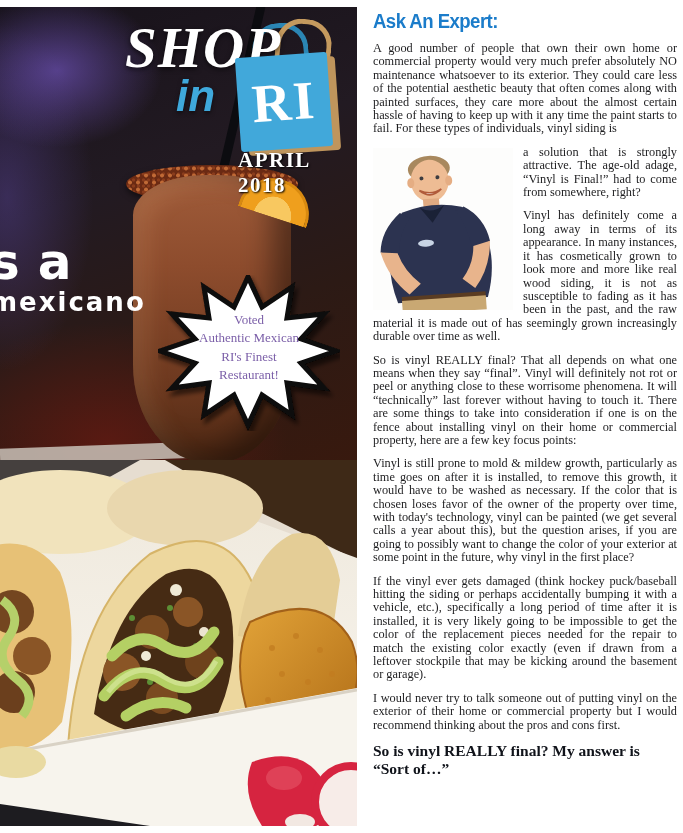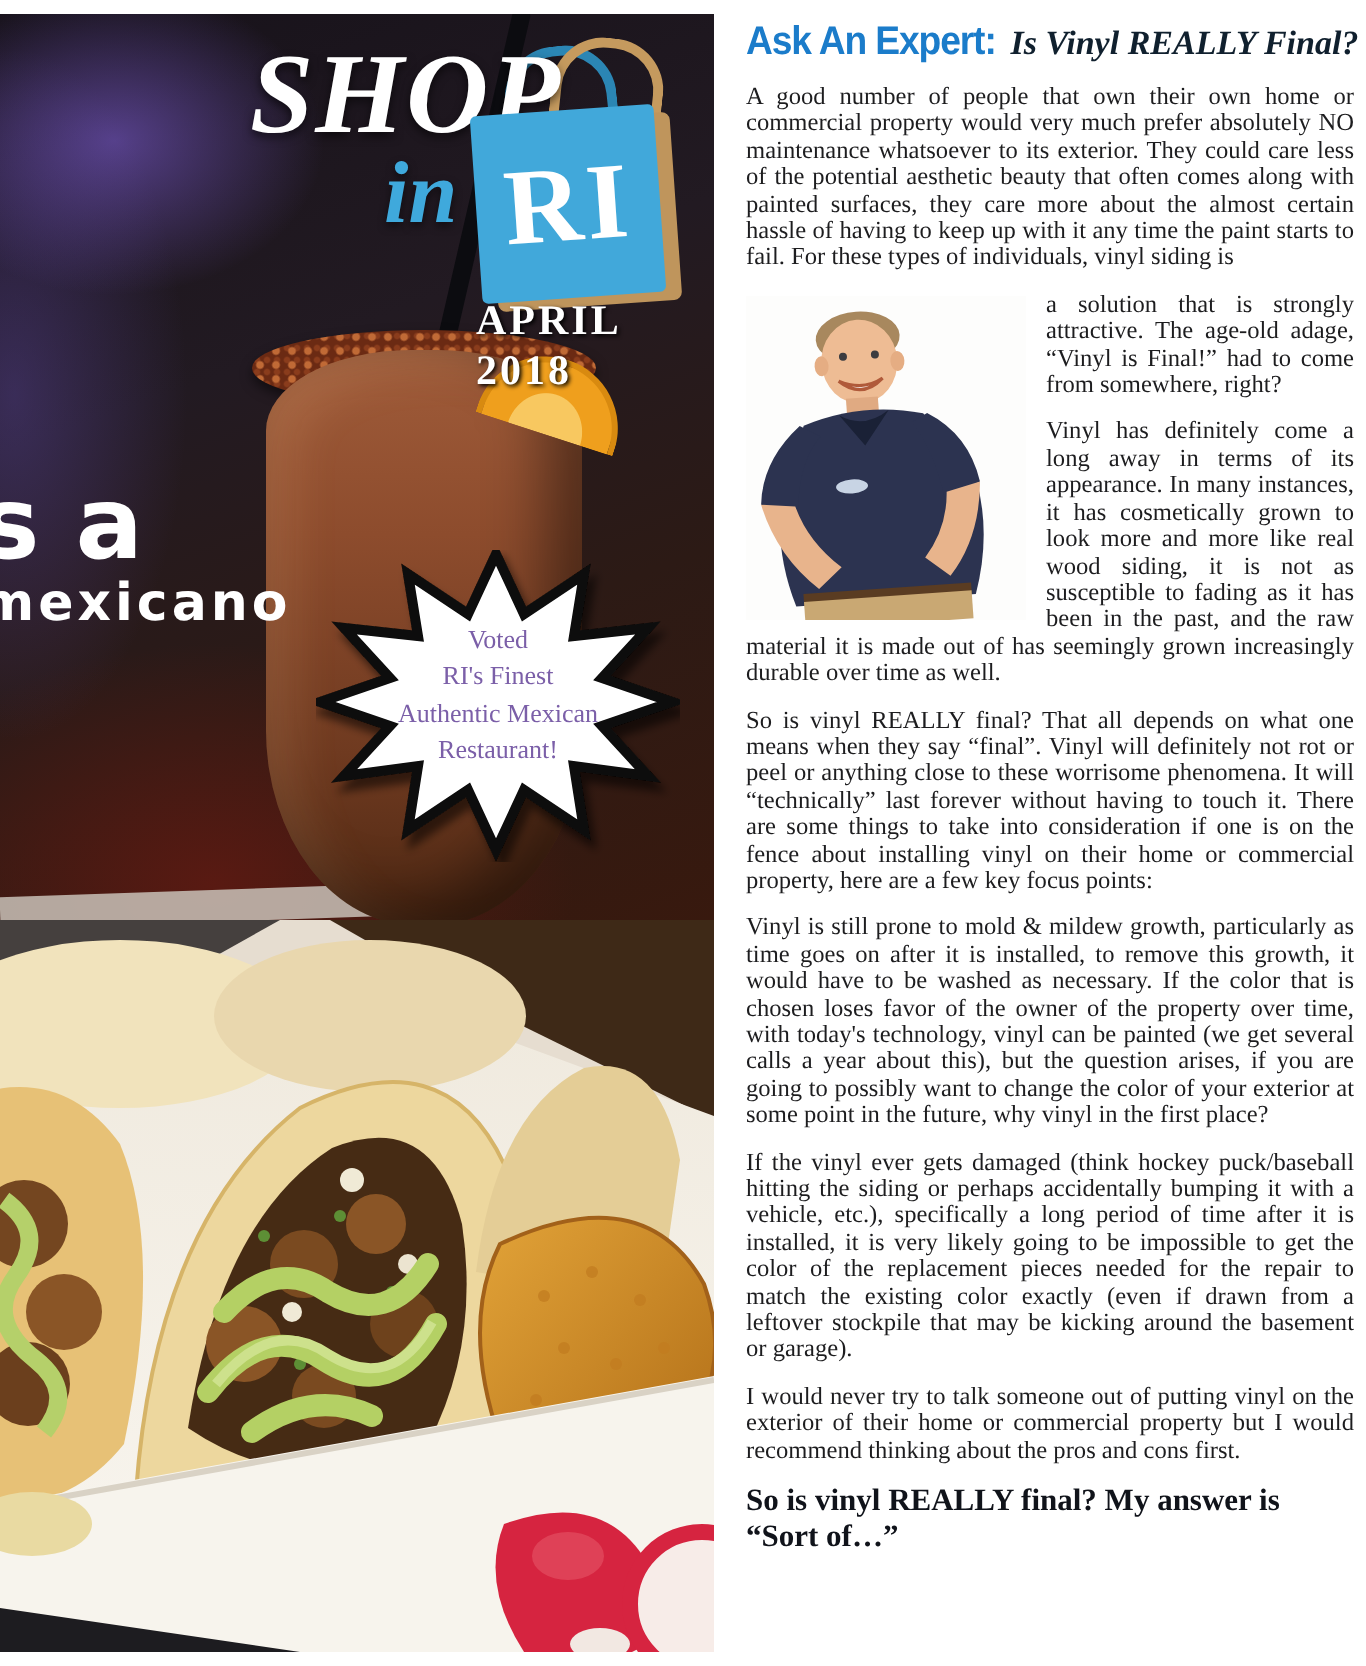--- a/index.html
+++ b/index.html
@@ -32,21 +32,21 @@
     background:radial-gradient(ellipse at 50% 100%,#f8c860 0 40%,#ef9f1d 41% 100%);
     border:3px solid #d88a10;border-bottom:none;border-radius:66px 66px 0 0;
     transform:rotate(18deg);}
   .straw{position:absolute;left:206px;top:-8px;width:9px;height:226px;background:#0c0c10;
     transform:rotate(13deg);transform-origin:bottom center;border-radius:3px;}
 
   
   .logo-shop{position:absolute;left:98px;top:8px;width:210px;text-align:center;
     font-family:"Liberation Serif",serif;font-style:italic;font-weight:bold;font-size:57px;
     color:#ffffff;letter-spacing:1px;text-shadow:0 2px 5px rgba(0,0,0,.6);}
-  .logo-in{position:absolute;left:192px;top:64px;font-family:Liberation Serif, serif;
+  .logo-in{position:absolute;left:176px;top:64px;font-family:Liberation Sans, sans-serif;
     font-style:italic;font-weight:bold;font-size:44px;color:#3fa9dc;
     text-shadow:0 2px 4px rgba(0,0,0,.5);}
   .bag-edge{position:absolute;left:246px;top:52px;width:92px;height:94px;background:#bf955c;
     transform:rotate(-4deg);border-radius:4px;}
   .bag{position:absolute;left:238px;top:48px;width:92px;height:94px;background:#41a8da;
     transform:rotate(-4deg);border-radius:3px;display:flex;align-items:center;justify-content:center;}
   .bag-ri{font-family:"Liberation Serif",serif;font-weight:bold;font-size:54px;color:#ffffff;
     letter-spacing:2px;}
   .handle{position:absolute;width:46px;height:40px;border:5px solid #2b86b4;border-bottom:none;
     border-radius:26px 26px 0 0;}
@@ -119,22 +119,22 @@
       <svg width="182" height="156" viewBox="0 0 182 156">
         <defs>
             <filter id="bsh" x="-20%" y="-20%" width="140%" height="150%">
           <feDropShadow dx="3" dy="5" stdDeviation="2" flood-color="#000" flood-opacity="0.55"></feDropShadow>
         </filter>
           </defs>
         <polygon filter="url(#bsh)" fill="#ffffff" stroke="#0a0a0a" stroke-width="5" points="178,76 143,88 166,113 129,108 134,140 104,120 90,150 76,120 46,140 51,108 14,113 37,88 2,76 37,64 14,39 51,43 46,12 76,32 90,2 104,32 134,12 129,43 166,39 143,64"></polygon>
       </svg>
       <div class="burst-text">
         <div>Voted</div>
+        <div>Authentic Mexican</div>
         <div>RI's Finest</div>
-        <div>Authentic Mexican</div>
         <div>Restaurant!</div>
       </div>
     </div>
 
     <svg class="taco-scene" viewBox="0 0 357 366">
       <defs>
         <linearGradient id="plateG" x1="0" y1="0" x2="0" y2="1">
           <stop offset="0" stop-color="#efe9dd"></stop>
             <stop offset="1" stop-color="#f9f6f0"></stop>
         </linearGradient>
@@ -196,21 +196,20 @@
       <path d="M252,302 Q302,284 324,322 Q338,356 316,366 L262,366 Q240,332 252,302 Z" fill="#d62440"></path>
       <ellipse cx="284" cy="318" rx="18" ry="12" fill="#e85a6a" opacity="0.55"></ellipse>
       <ellipse cx="300" cy="362" rx="15" ry="8" fill="#f2e8e2"></ellipse>
       <circle cx="351" cy="342" r="36" fill="#f7ece8" stroke="#d62440" stroke-width="8"></circle>
     </svg>
   </div>
 
   <div class="article">
     <div class="headline">
       <span class="kicker">Ask An Expert:</span>
-      <span class="title">Is Vinyl REALLY Final?</span>
     </div>
 
     <div class="body-text">
       <p>A good number of people that own their own home or commercial property would very much prefer absolutely NO maintenance whatsoever to its exterior. They could care less of the potential aesthetic beauty that often comes along with painted surfaces, they care more about the almost certain hassle of having to keep up with it any time the paint starts to fail. For these types of individuals, vinyl siding is</p>
 
       <div>
 
         <svg class="headshot" viewBox="0 0 140 162">
           <rect width="140" height="162" fill="#fdfdfc"></rect>
           <g transform="rotate(-4 70 80)">

